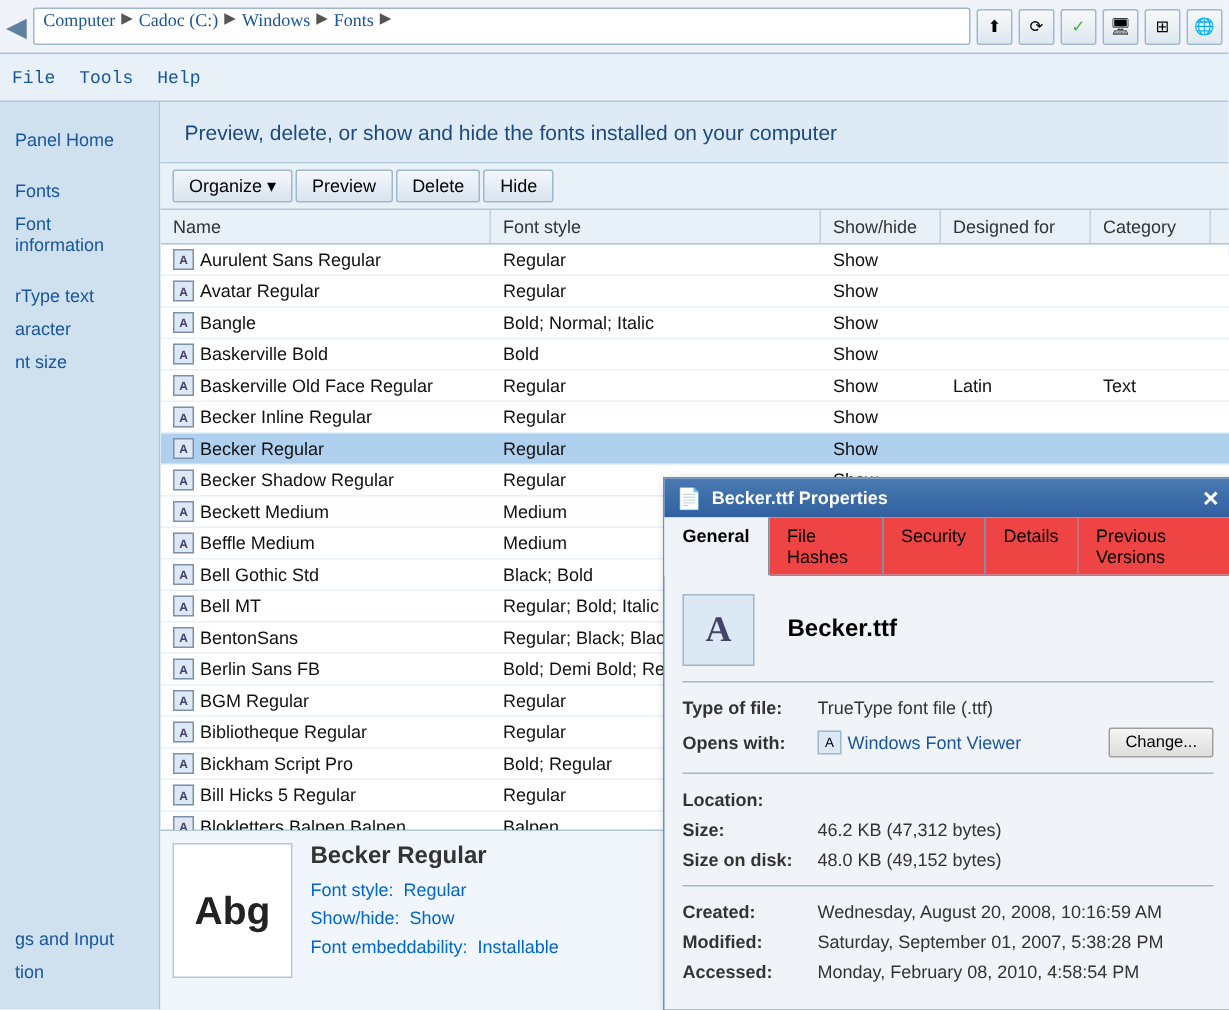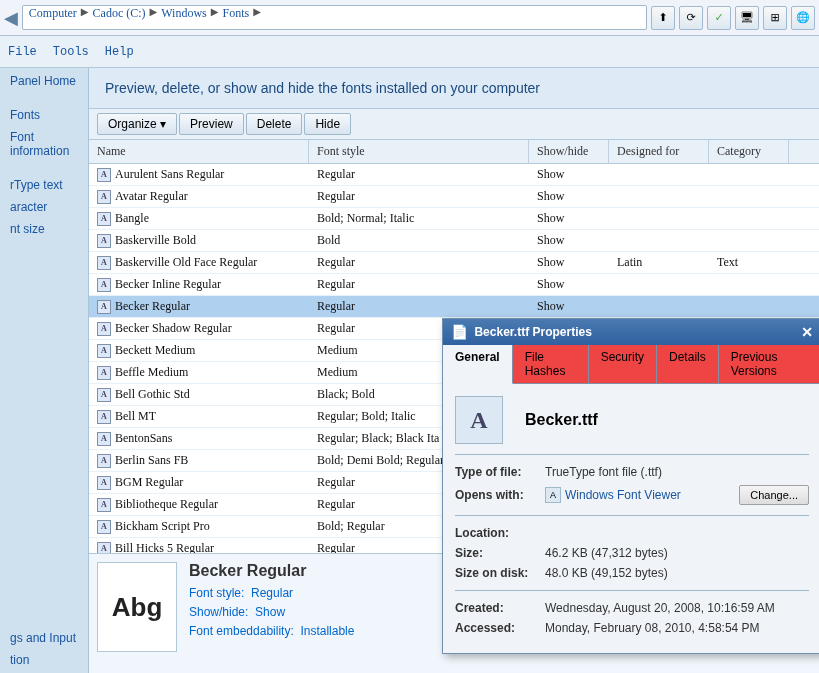--- a/index.html
+++ b/index.html
@@ -19,36 +19,36 @@
 
     
     .toolbar { display: flex; align-items: center; background: #e8f0f8; border-bottom: 1px solid #b0c8d8; height: 32px; padding: 0 8px; gap: 16px; font-family: Liberation Mono, monospace; }
     .toolbar-item { color: #1a56a0; cursor: pointer; font-size: 12px; }
     .toolbar-icon { width: 24px; height: 24px; border: 1px solid #a0b8d0; background: linear-gradient(to bottom, #f8f8f8, #dde8f0); border-radius: 2px; display: flex; align-items: center; justify-content: center; cursor: pointer; font-size: 11px; }
 
     
     .main-layout { display: flex; height: calc(673px - 68px); }
 
     
-    .sidebar { width: 89px; background: #cfe0ef; padding: 4px 6px; display: flex; flex-direction: column; gap: 4px; border-right: 1px solid #a8c4d8; }
+    .sidebar { width: 107px; background: #cfe0ef; padding: 16px 6px; display: flex; flex-direction: column; gap: 4px; border-right: 1px solid #a8c4d8; }
     .sidebar-item { font-size: 12px; color: #1a56a0; cursor: pointer; padding: 2px 4px; }
 
     
     .content { flex: 1; display: flex; flex-direction: column; background: white; }
 
     
     .content-header { background: #deeaf5; padding: 12px 16px; border-bottom: 1px solid #b0c8d8; }
     .content-header h1 { font-size: 14px; color: #1a4a80; font-weight: normal; }
 
     
     .action-bar { display: flex; align-items: center; gap: 2px; padding: 4px 8px; background: #e8f0f8; border-bottom: 1px solid #b0c8d8; }
     .action-btn { padding: 3px 10px; font-size: 12px; background: linear-gradient(to bottom, #f5f8fc, #d8e4f0); border: 1px solid #a0b8cc; cursor: pointer; border-radius: 2px; }
 
     
-    .font-table { flex: 1; overflow-y: auto; position: relative; font-family: Liberation Serif, serif; }
+    .font-table { flex: 1; overflow-y: auto; position: relative; }
     .table-header { display: flex; background: #e8f0f8; border-bottom: 1px solid #b0c8d8; position: sticky; top: 0; z-index: 1; }
     .th { padding: 4px 8px; font-size: 12px; color: #333; border-right: 1px solid #c0d0e0; cursor: pointer; }
     .th:first-child { width: 220px; }
     .th:nth-child(2) { width: 220px; }
     .th:nth-child(3) { width: 80px; }
     .th:nth-child(4) { width: 100px; }
     .th:nth-child(5) { width: 80px; }
 
     .font-row { display: flex; align-items: center; border-bottom: 1px solid #e8f0f8; cursor: pointer; }
     .font-row.selected { background: #b0d0f0; }
@@ -427,18 +427,22 @@
         <span class="dialog-value">48.0 KB (49,152 bytes)</span>
       </div>
 
       <hr class="dialog-sep">
 
       <div class="dialog-row">
         <span class="dialog-label">Created:</span>
         <span class="dialog-value">Wednesday, August 20, 2008, 10:16:59 AM</span>
       </div>
       <div class="dialog-row">
+        <span class="dialog-label">Modified:</span>
+        <span class="dialog-value">Saturday, September 01, 2007, 5:38:28 PM</span>
+      </div>
+      <div class="dialog-row">
         <span class="dialog-label">Accessed:</span>
         <span class="dialog-value">Monday, February 08, 2010, 4:58:54 PM</span>
       </div>
     </div>
   </div>
 </div>
 
 </body></html>

